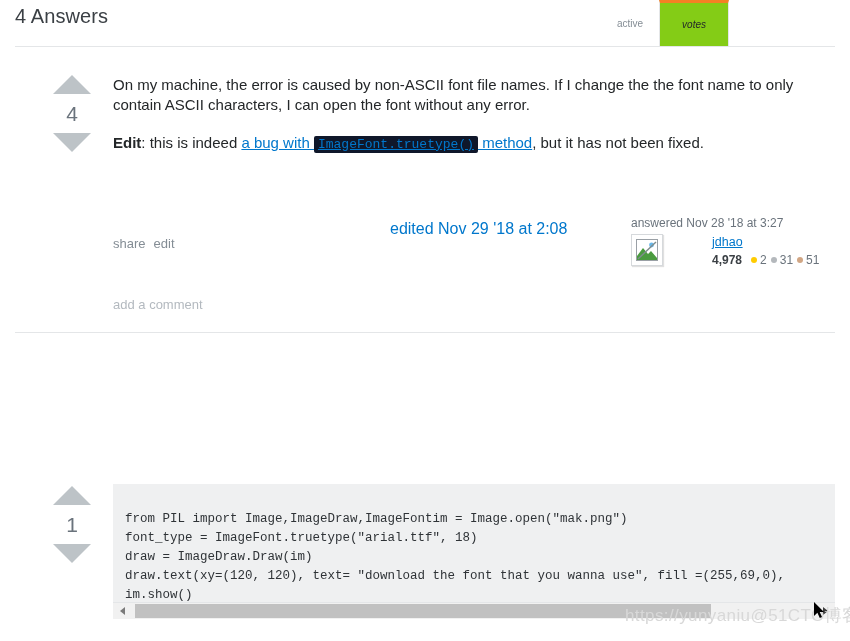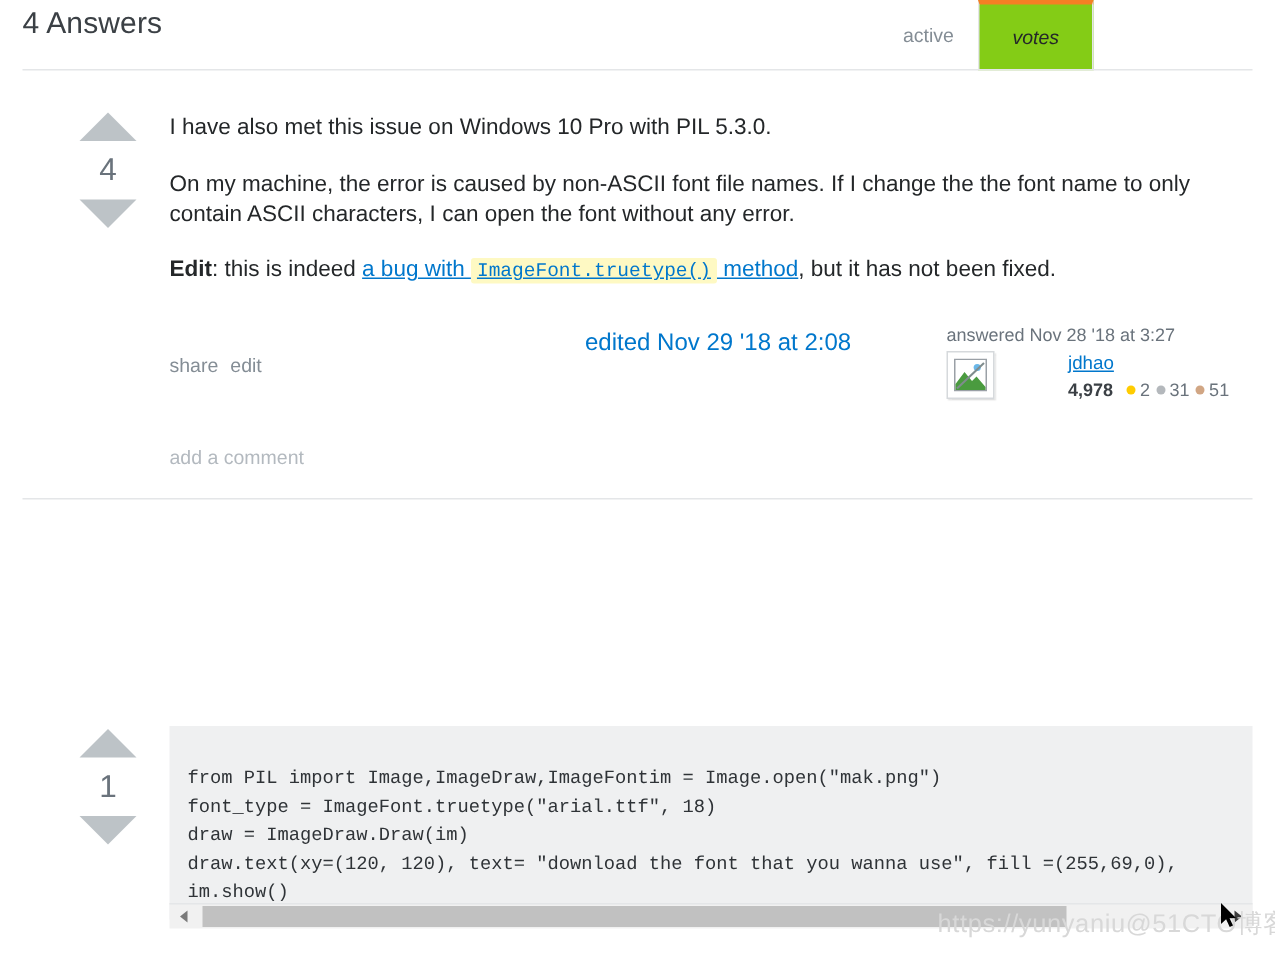--- a/index.html
+++ b/index.html
@@ -39,21 +39,21 @@
     top: 0;
     height: 46px;
     display: flex;
     align-items: stretch;
   }
   .tab {
     display: flex;
     align-items: center;
     justify-content: center;
     padding: 0 16px;
-    font-size: 13px;
+    font-size: 10px;
     color: #848d95;
     box-sizing: border-box;
   }
   .tab.active {
     color: #242729;
     background: #84cc16;
     border: 1px solid #e4e6e8;
     border-top: 3px solid #f48024;
     border-bottom: 1px solid #ffffff;
     margin-bottom: -1px;
@@ -112,21 +112,21 @@
   .post-body p { margin: 0 0 18px 0; }
   .post-body p.last { margin-bottom: 0; }
   .post-body a {
     color: #0077cc;
     text-decoration: underline;
   }
   .post-body b { font-weight: bold; }
   code.inline {
     font-family: "Liberation Mono", "DejaVu Sans Mono", monospace;
     font-size: 13px;
-    background: #fef9c3;
+    background: #0f172a;
     padding: 1px 4px;
     border-radius: 2px;
   }
 
   
   .post-meta {
     position: absolute;
     left: 113px;
     width: 722px;
   }
@@ -300,21 +300,20 @@
 
 <div class="answer" id="answer-1">
 
   <div class="votecell">
     <div class="arrow-up"></div>
     <div class="vote-count">4</div>
     <div class="arrow-down"></div>
   </div>
 
   <div class="post-body">
-    <p>I have also met this issue on Windows 10 Pro with PIL 5.3.0.</p>
     <p>On my machine, the error is caused by non-ASCII font file names. If I change the the font name to only contain ASCII characters, I can open the font without any error.</p>
     <p class="last"><b>Edit</b><span>: this is indeed </span><a href="#"><span>a bug with </span><code class="inline">ImageFont.truetype()</code><span> method</span></a><span>, but it has not been fixed.</span></p>
   </div>
 
   <div class="post-meta" style="top:145px;">
     <div class="post-actions">
       <span>share</span><span>edit</span>
     </div>
     <div class="edited-stamp">edited Nov 29 '18 at 2:08</div>
 

